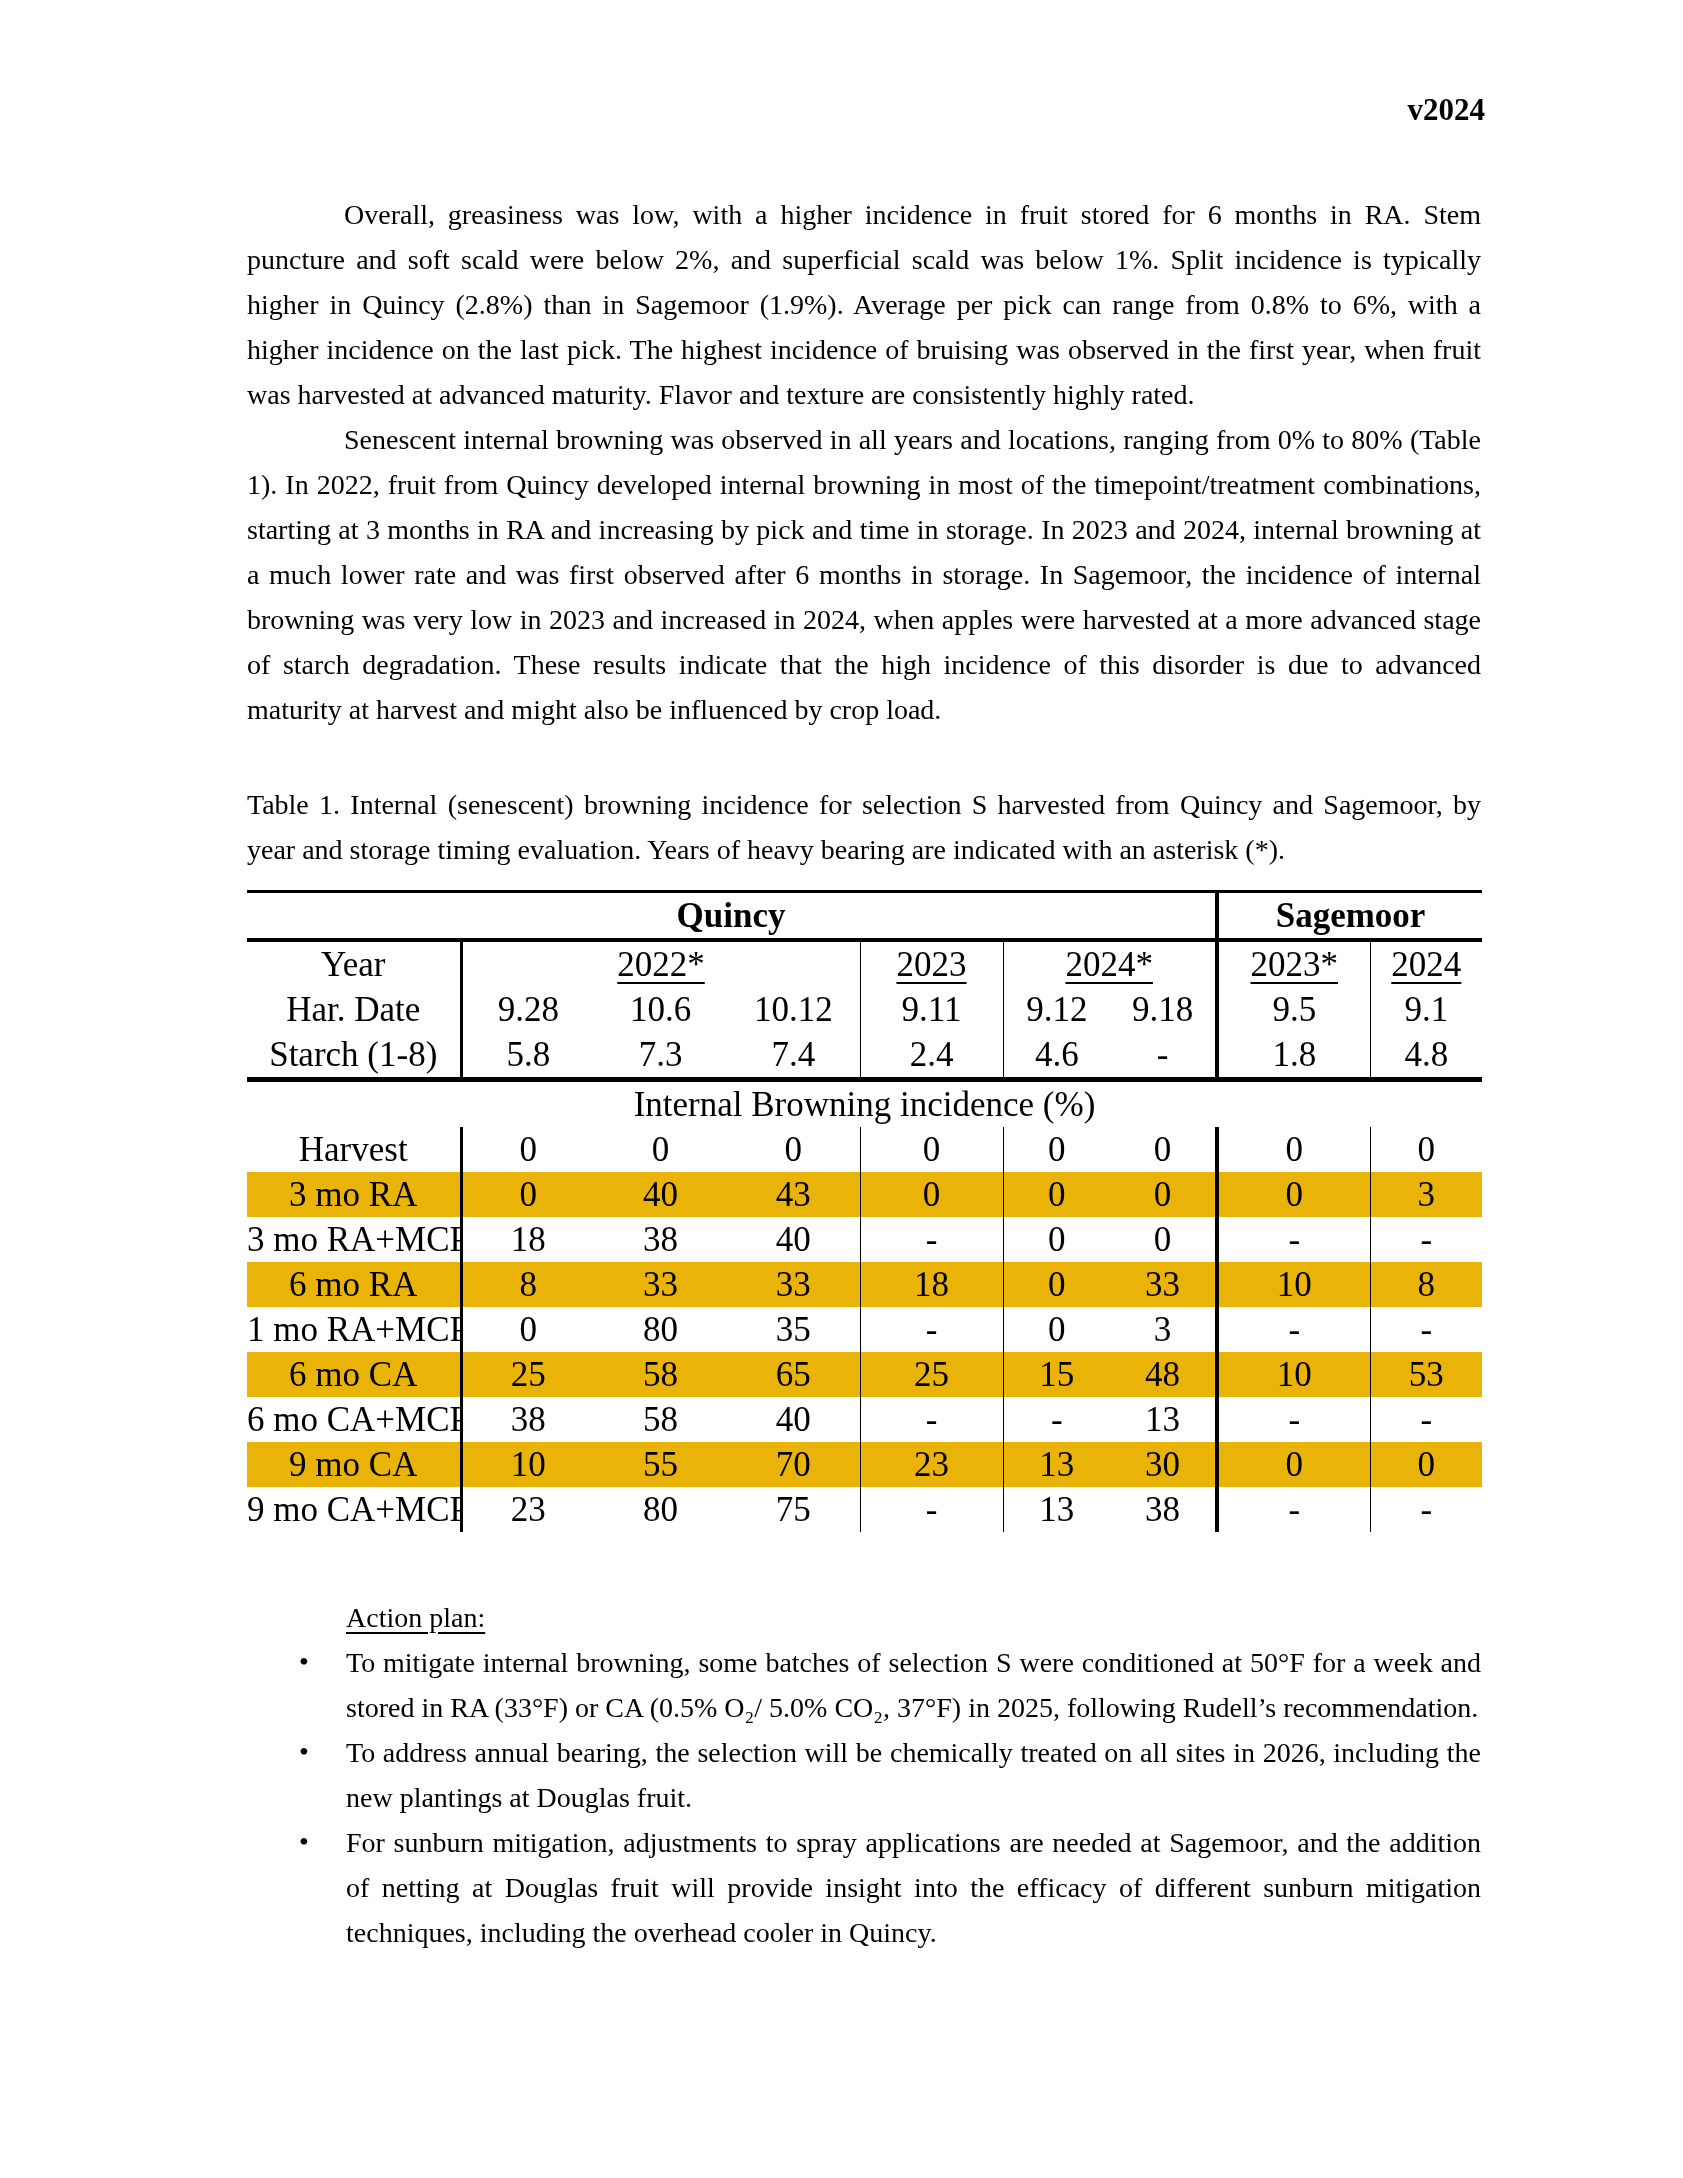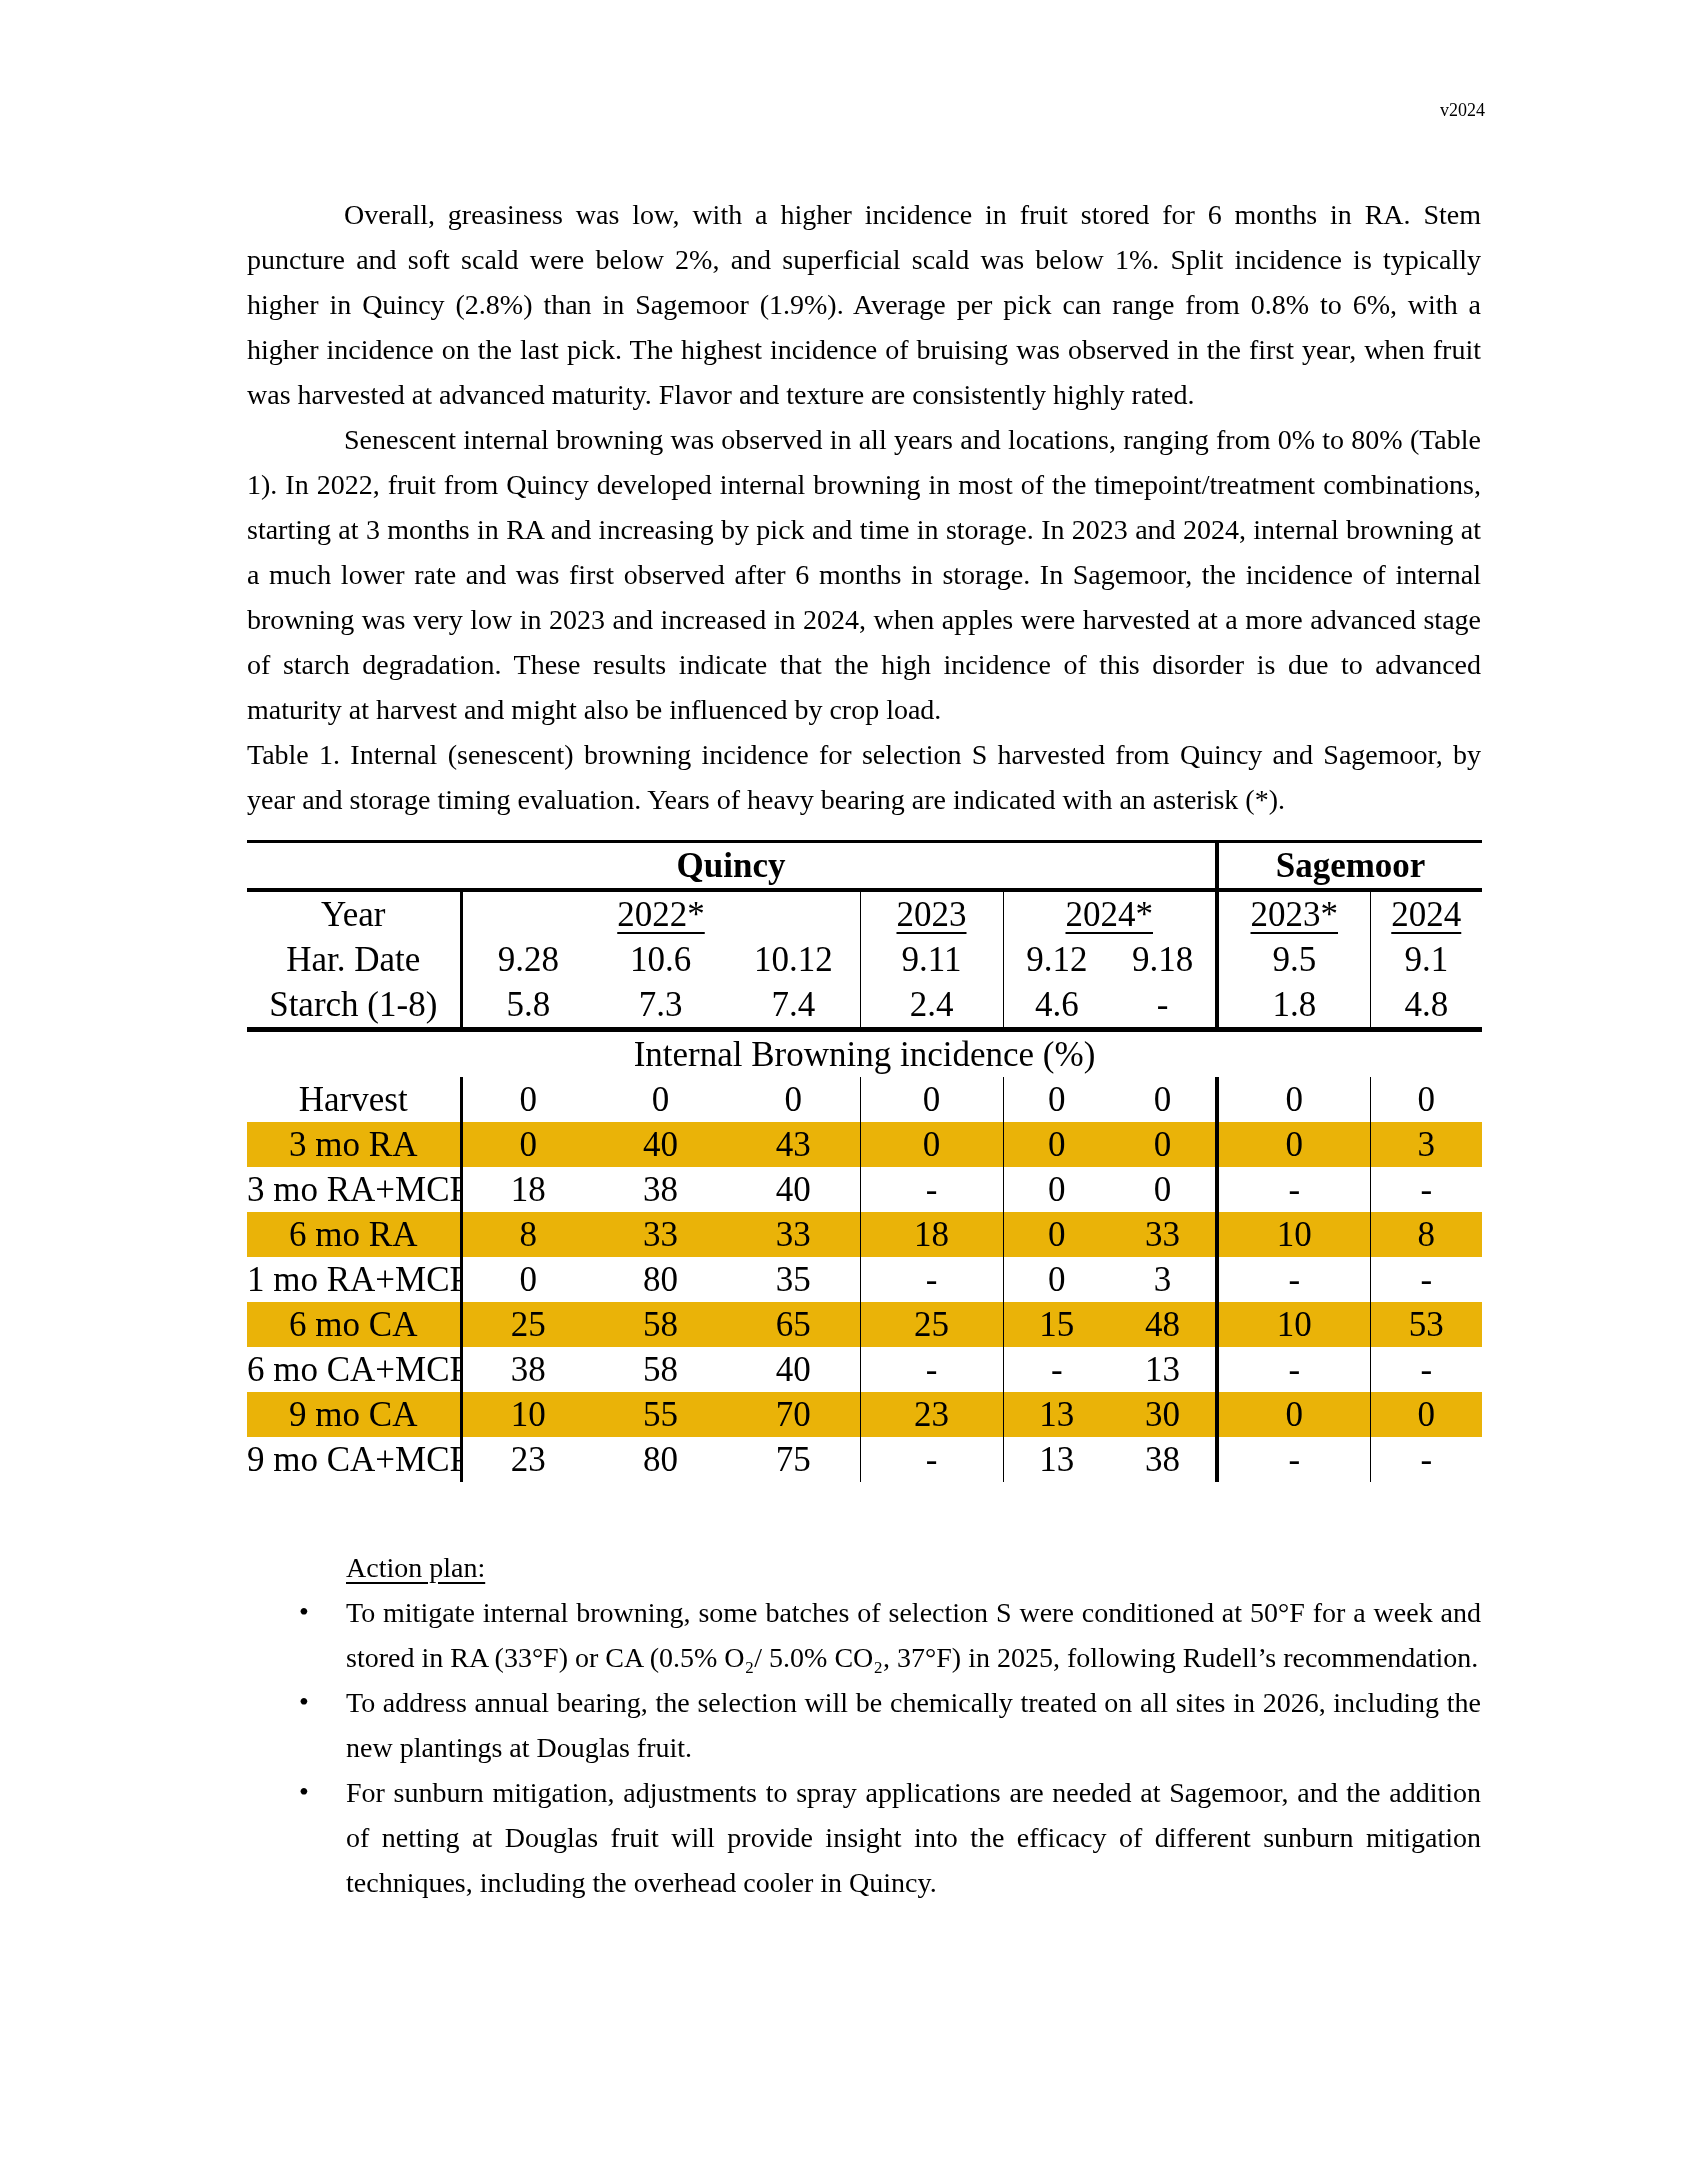--- a/index.html
+++ b/index.html
@@ -10,38 +10,39 @@
     position: relative;
     font-family: "Liberation Serif", "DejaVu Serif", serif;
     color: #000000;
   }
   .page { position: absolute; inset: 0; }
 
   .version {
     position: absolute;
     top: 95px;
     right: 198px;
-    font-size: 18px;
+    font-size: 31px;
     line-height: 30px;
+    font-weight: bold;
   }
 
   .content {
     position: absolute;
     left: 247px;
     top: 192px;
     width: 1234px;
     font-size: 28px;
     line-height: 45px;
   }
 
   p { margin: 0; }
   .body-text { text-align: justify; }
   .indent { text-indent: 97px; }
 
-  .caption { text-align: justify; }
+  .caption { margin-top: 50px; text-align: justify; }
 
   
   table.data-table {
     margin-top: 18px;
     border-collapse: collapse;
     table-layout: fixed;
     width: 1234px;
     border-top: 3px solid #000;
     font-size: 35px;
   }

